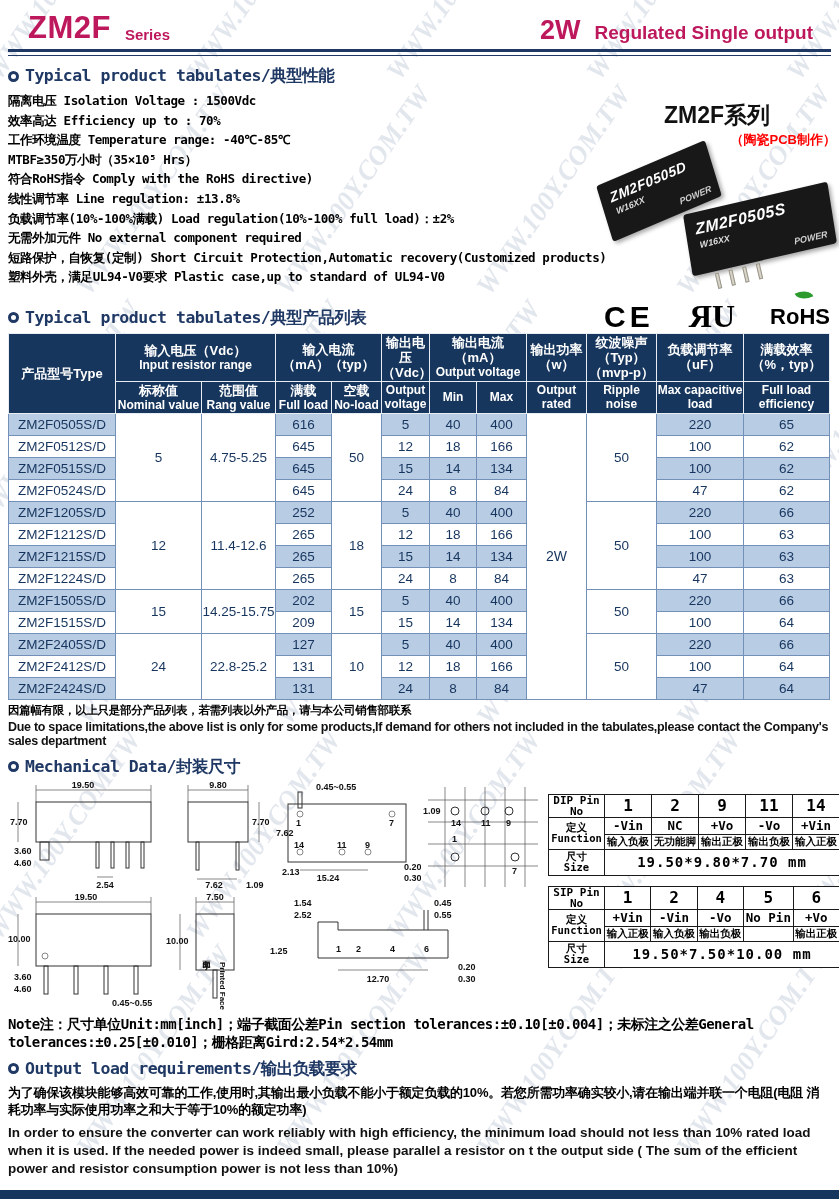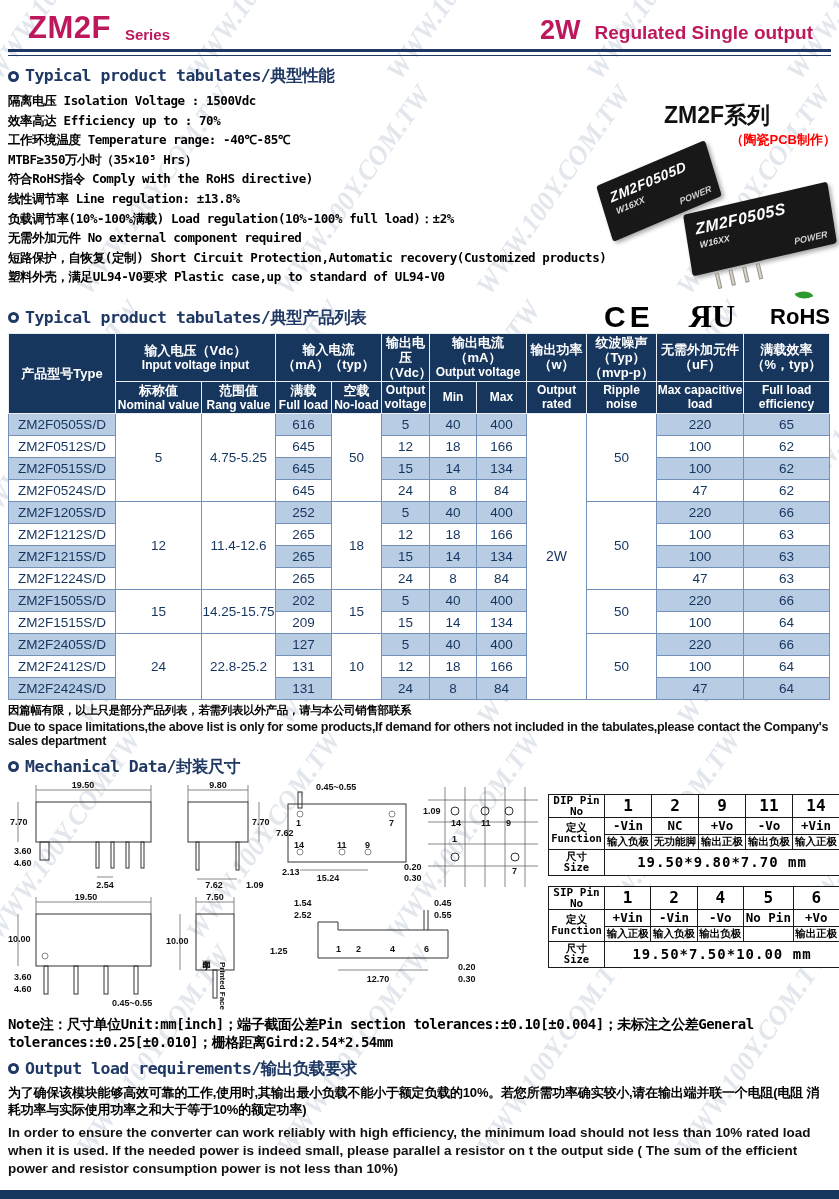--- a/index.html
+++ b/index.html
@@ -176,21 +176,21 @@
           <col style="width:87px">
           <col style="width:86px">
       </colgroup>
       <thead>
         <tr>
           <th rowspan="2">
             <div class="cn">产品型号Type</div>
           </th>
           <th colspan="2">
             <div class="cn">输入电压（Vdc）</div>
-            <div class="en">Input voltage input</div>
+            <div class="en">Input resistor range</div>
           </th>
           <th colspan="2">
             <div class="cn">输入电流</div>
             <div class="cn">（mA）（typ）</div>
           </th>
           <th>
             <div class="cn">输出电压</div>
             <div class="cn">（Vdc）</div>
           </th>
           <th colspan="2">
@@ -201,21 +201,21 @@
           <th>
             <div class="cn">输出功率</div>
             <div class="cn">（w）</div>
           </th>
           <th>
             <div class="cn">纹波噪声</div>
             <div class="cn">（Typ）</div>
             <div class="cn">（mvp-p）</div>
           </th>
           <th>
-            <div class="cn">无需外加元件</div>
+            <div class="cn">负载调节率</div>
             <div class="cn">（uF）</div>
           </th>
           <th>
             <div class="cn">满载效率</div>
             <div class="cn">（%，typ）</div>
           </th>
         </tr>
         <tr>
           <th>
             <div class="cn">标称值</div>

